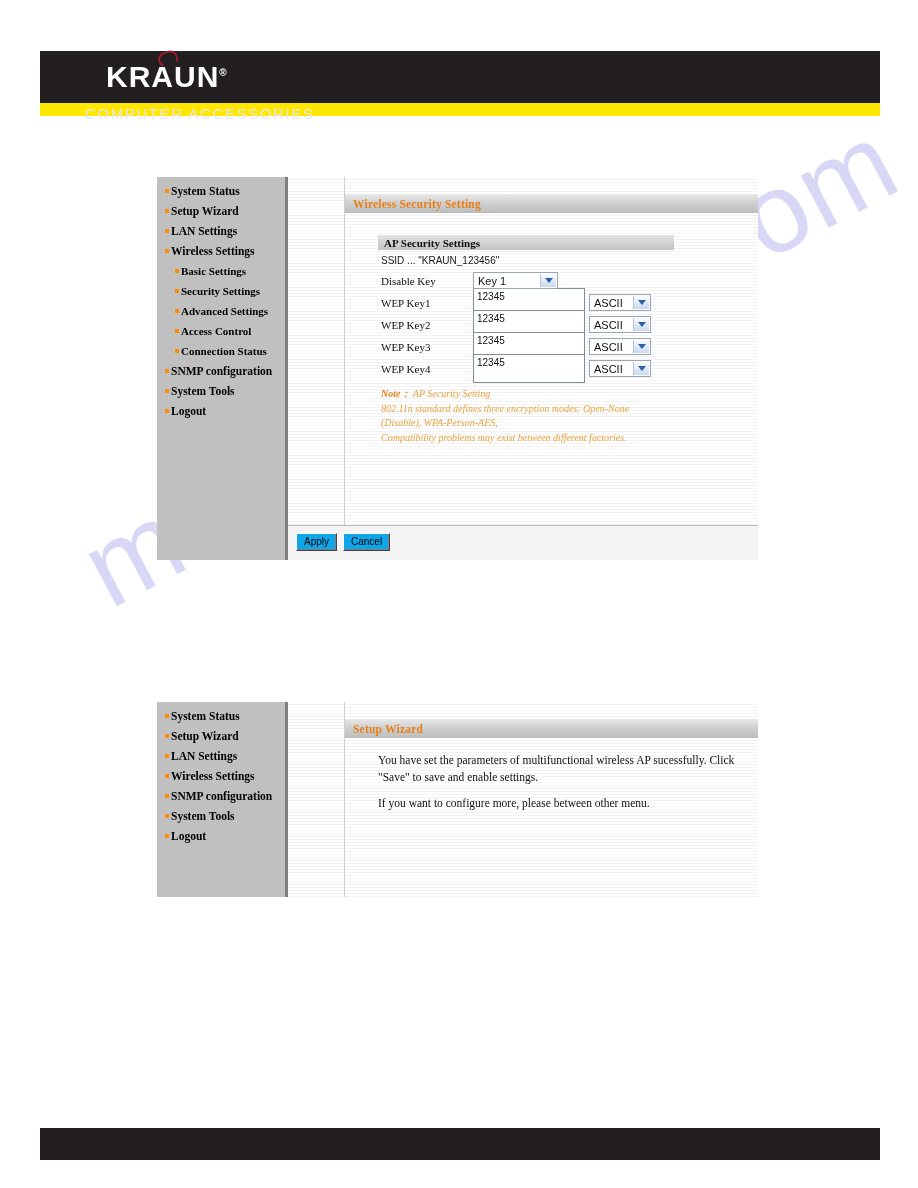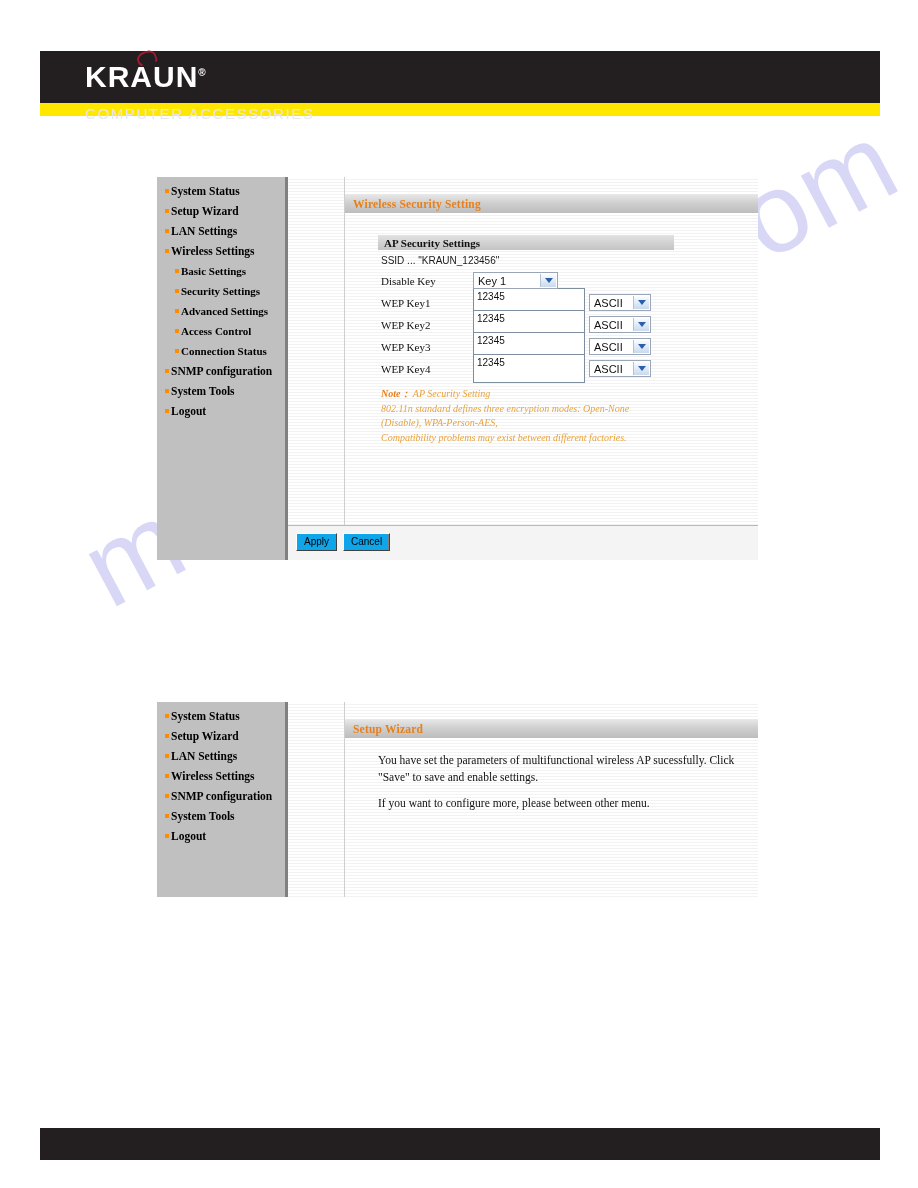--- a/index.html
+++ b/index.html
@@ -61,20 +61,21 @@
     z-index: 3;
   }
   .logo-main {
     font-family: "Liberation Sans", sans-serif;
     font-size: 30px;
     font-weight: bold;
     color: #ffffff;
     letter-spacing: 1px;
     line-height: 30px;
     position: relative;
+    margin-left: 21px;
   }
   .logo-swirl {
     position: absolute;
     left: 52px;
     top: -7px;
     width: 16px;
     height: 12px;
     border: 2px solid #9e1b32;
     border-radius: 50% 50% 40% 60%;
     border-bottom-color: transparent;

